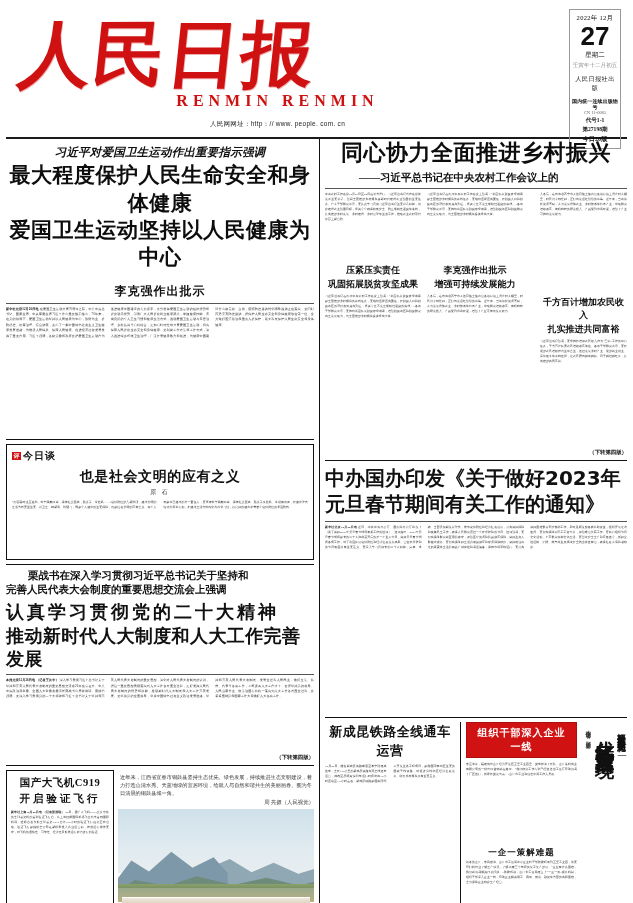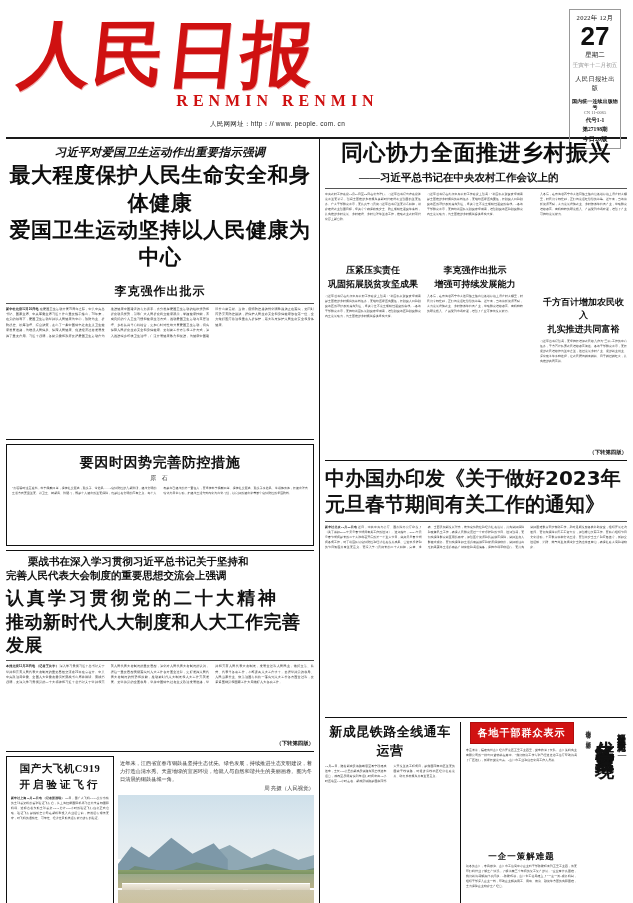--- a/index.html
+++ b/index.html
@@ -181,21 +181,25 @@
         <div class="hr-thin"></div>
         <div class="cols3 fill" style="height:128px;">
           <p><span class="lead">新华社北京12月26日电</span>
              <span>在爱国卫生运动开展70周年之际，中共中央总书记、国家主席、中央军委主席习近平作出重要指示指出，70年来，在党的领导下，爱国卫生运动坚持以人民健康为中心，预防为主、群防群控、统筹治理、综合施策，走出了一条中国特色社会主义卫生健康发展道路，为增强人民体质、保障人民健康、促进经济社会发展发挥了重要作用。习近平强调，各级党委和政府要把爱国卫生运动作为推进健康中国建设的有力抓手，充分发挥爱国卫生运动的组织优势和群众动员优势，引导广大人民群众树立健康观念，掌握健康技能，养成良好的个人卫生习惯和健康生活方式，推动爱国卫生运动与基层治理、乡村振兴等有机结合，更加有针对性地开展爱国卫生运动，切实保障人民群众生命安全和身体健康。要创新工作方法和工作方式，深入推进城乡环境卫生治理，广泛开展健康教育和促进，为健康中国建设作出新贡献。当前，疫情防控措施优化调整措施正在落实，要因时因势完善防控措施，把保护人民生命安全和身体健康放在第一位，全力做好医疗救治和重点人群保护，最大程度保护人民生命安全和身体健康。</span></p>
         </div>
       </div>
 
       <div class="hr"></div>
 
       <div class="jrt-box">
-        <div class="jrt-title">要因时因势完善防控措施</div>
+        <div class="jrt-tag">
+          <span class="jrt-mark">评</span>
+          <span class="jrt-label">今日谈</span>
+        </div>
+        <div class="jrt-title">也是社会文明的应有之义</div>
         <div class="jrt-author">原 石</div>
         <div class="cols2 fill s" style="height:54px;">
           <p>“打喷嚏时注意遮挡，科学佩戴口罩，保持社交距离，勤洗手、常通风……”疫情防控进入新阶段，健康文明的生活方式更显重要。讲卫生、树新风、除陋习，既是个人健康的重要保障，也是社会文明的应有之义。每个人都是自己健康的第一责任人，要坚持科学佩戴口罩、保持社交距离、勤洗手多通风、常锻炼身体，把健康理念转化为日常行动，把健康生活方式内化为自觉习惯，以良好的健康素养筑牢疫情防控的坚固防线。</p>
         </div>
       </div>
 
       <div class="hr"></div>
 
       <div>
         <div class="sub-dash" style="text-indent:22px;text-align:left;">栗战书在深入学习贯彻习近平总书记关于坚持和</div>
@@ -303,24 +307,24 @@
         <div style="width:130px;border-right:1px solid #111;padding-right:5px;">
           <div class="box-title" style="font-size:13px;">新成昆铁路全线通车运营</div>
           <div class="cols2 fill s" style="height:62px;margin-top:3px;">
             <p>12月26日，随着新成昆铁路峨眉至冕宁段建成通车，全长915公里的新成昆铁路实现全线通车运营，成都至昆明最快列车运行时间将由19小时压缩至7.5小时左右。新成昆铁路是国家西部大开发重点工程项目，是我国西南地区重要的国家干线铁路，对促进沿线地区经济社会发展、助力乡村振兴具有重要意义。</p>
           </div>
         </div>
 
         <div style="flex:1;display:flex;gap:4px;">
           <div style="flex:1;">
             <div class="redbanner-wrap">
-              <span class="redbanner">各地干部群众表示</span>
+              <span class="redbanner">组织干部深入企业一线</span>
             </div>
             <div class="fill s" style="margin-top:4px;height:82px;overflow:hidden;">寒意渐浓，福建泉州晋江经济开发区五里工业园里，货车挤满了长队。晋江某利实业有限公司的一批出口货物就在其中。“我们物流工作专班已经通过省工信厅帮助协调了厂区通行，抓紧把货发出去。”晋江市工业和信息化局工作人员说。</div>
-            <div class="box-title" style="font-size:8.5px;letter-spacing:1px;margin-top:20px;">一企一策解难题</div>
+            <div class="box-title" style="font-size:8.5px;letter-spacing:1px;margin-top:2px;">一企一策解难题</div>
             <div class="fill s" style="margin-top:2px;height:66px;overflow:hidden;">初冬的晋江，寒风微凉。晋江市工信局中小企业科干部陈鹏程来到五里工业园，他要帮打利鞋业了解生产情况，了解清楚三个车间的复工复产进展。“企业有什么困难，我们就协调解决什么问题。”陈鹏程说，晋江市工信局建立了“一企一策”服务机制，组织干部深入企业一线，帮助企业解决用工、用电、物流、融资等方面的实际困难，全力保障企业稳定生产经营。</div>
           </div>
 
           <div style="width:46px;display:flex;justify-content:flex-end;gap:1px;padding-top:4px;">
             <div class="vert vert-credit">本报记者 邵玉姿</div>
             <div class="vert vert-main">优化民营企业发展环境</div>
             <div class="vert vert-kick">福建晋江市工业和信息化局——</div>
           </div>
         </div>
       </div>

